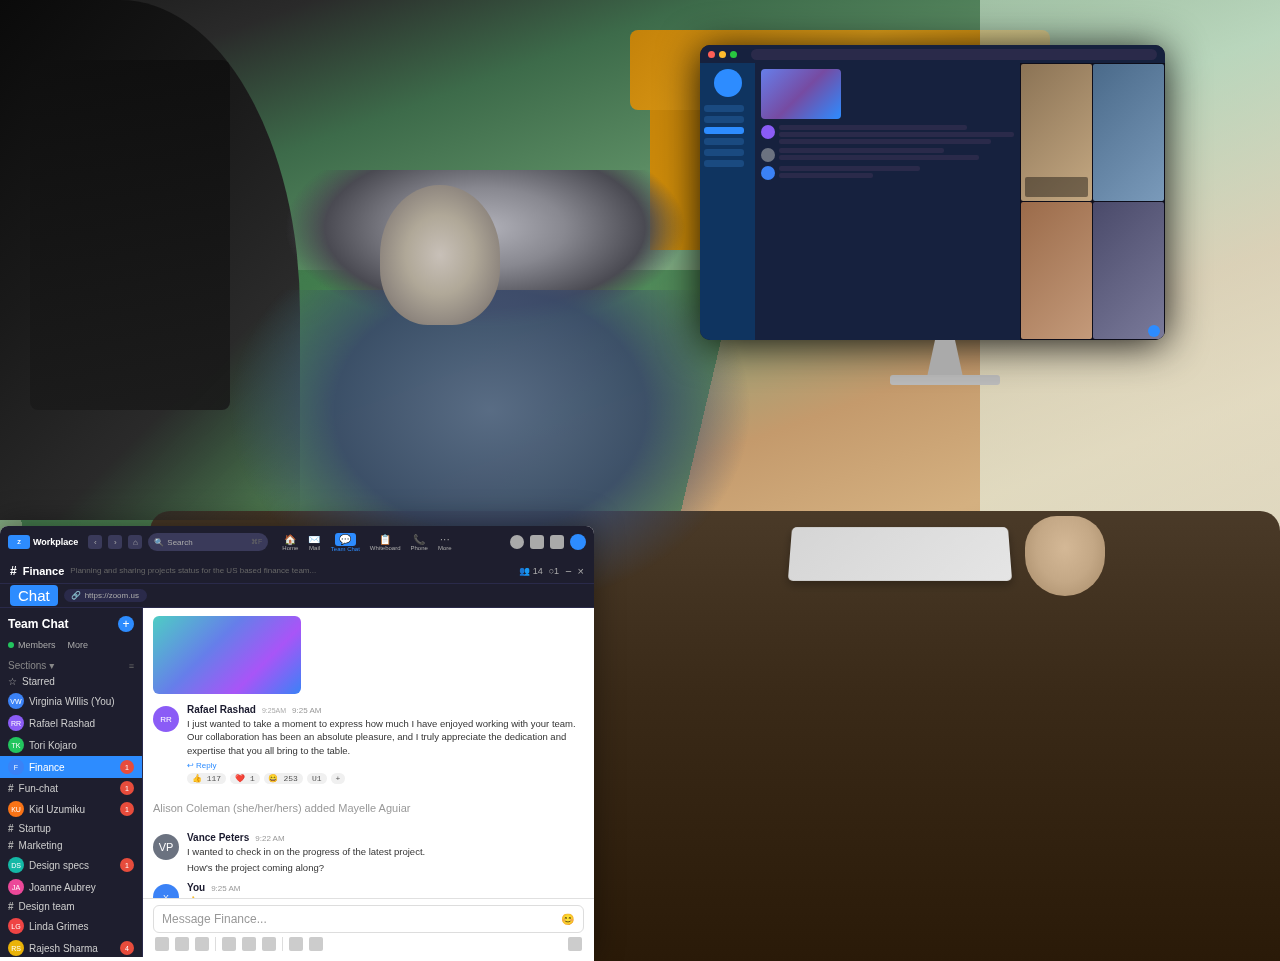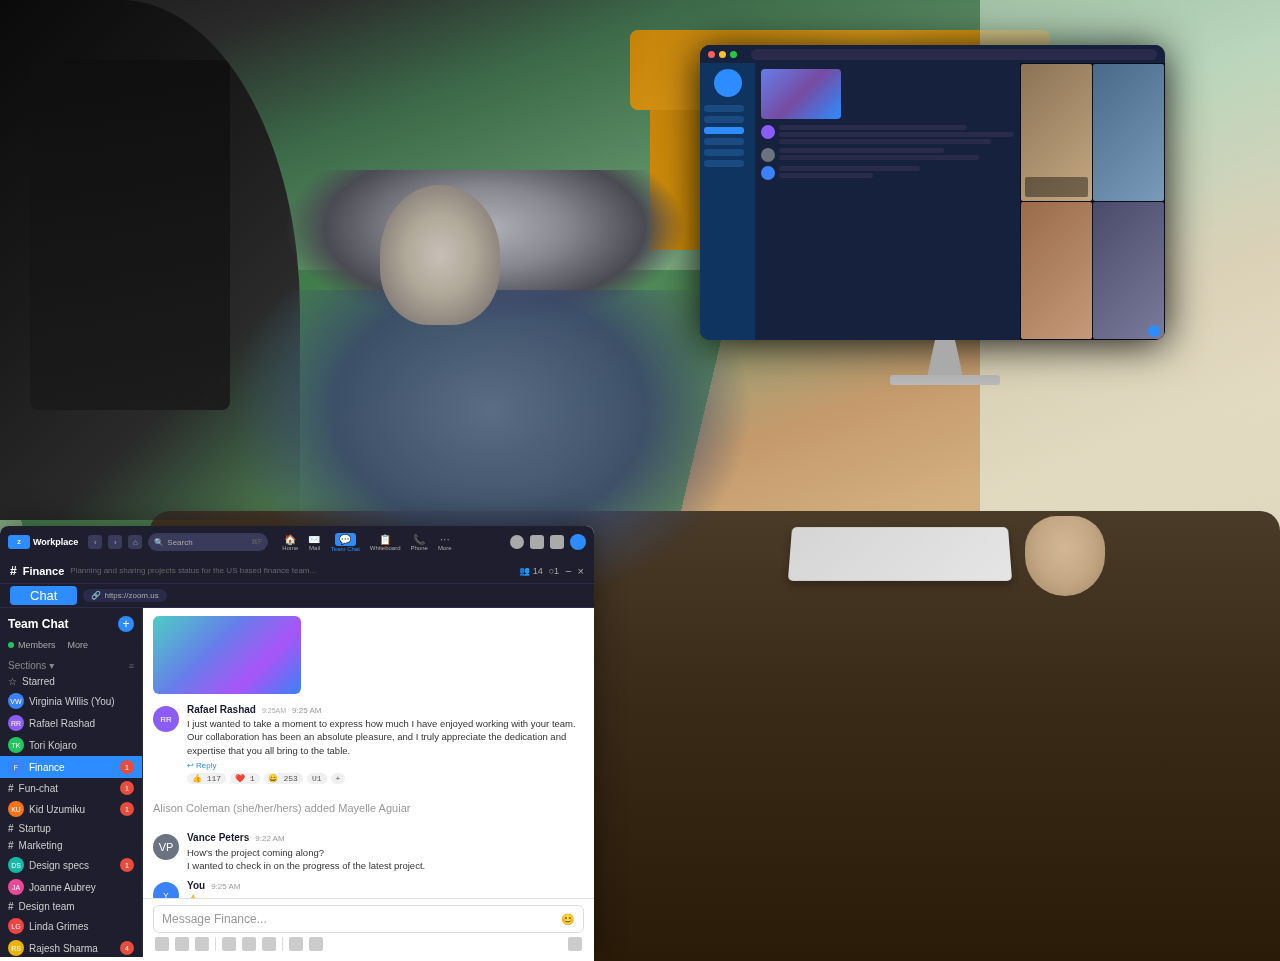--- a/index.html
+++ b/index.html
@@ -540,21 +540,21 @@
     <span style="color:#aaa;font-size:9px;display:flex;align-items:center;gap:2px;">
       <span style="font-size:9px;">👥</span>
       <span>14</span>
     </span>
     <span style="color:#aaa;font-size:9px;">○1</span>
     <span style="color:#aaa;font-size:11px;cursor:pointer;">−</span>
     <span style="color:#aaa;font-size:11px;cursor:pointer;">×</span>
   </div>
 
   <div style="height:24px;background:#1e1e2e;display:flex;align-items:center;padding:0 10px;gap:6px;border-bottom:1px solid #2a2a4a;">
-    <div style="background:#2d8cff;color:#fff;font-size:13px;padding:2px 20px;border-radius:4px;cursor:pointer;">Chat</div>
+    <div style="background:#2d8cff;color:#fff;font-size:15px;padding:2px 8px;border-radius:4px;cursor:pointer;">Chat</div>
     <div style="background:#2a2a4a;color:#aaa;border-radius:10px;padding:2px 8px;font-size:8px;display:flex;align-items:center;gap:3px;cursor:pointer;">
       <span>🔗</span>
       <span>https://zoom.us</span>
     </div>
   </div>
 
   <div class="app-body">
 
     <div class="sidebar">
 
@@ -684,22 +684,22 @@
           <span>Alison Coleman (she/her/hers) added Mayelle Aguiar</span>
         </div>
 
         <div class="message-group">
           <div style="width:26px;height:26px;border-radius:50%;background:#6b7280;display:flex;align-items:center;justify-content:center;color:#fff;font-size:11px;flex-shrink:0;margin-top:2px;">VP</div>
           <div class="msg-content">
             <div class="msg-header">
               <span class="msg-author">Vance Peters</span>
               <span class="msg-time">9:22 AM</span>
             </div>
+            <p class="msg-text">I wanted to check in on the progress of the latest project.</p>
             <p class="msg-text" style="margin-top:3px;">How's the project coming along?</p>
-            <p class="msg-text">I wanted to check in on the progress of the latest project.</p>
           </div>
         </div>
 
         <div class="message-group">
           <div style="width:26px;height:26px;border-radius:50%;background:#3b82f6;display:flex;align-items:center;justify-content:center;color:#fff;font-size:8px;flex-shrink:0;margin-top:2px;">Y</div>
           <div class="msg-content">
             <div class="msg-header">
               <span class="msg-author">You</span>
               <span class="msg-time">9:25 AM</span>
             </div>

